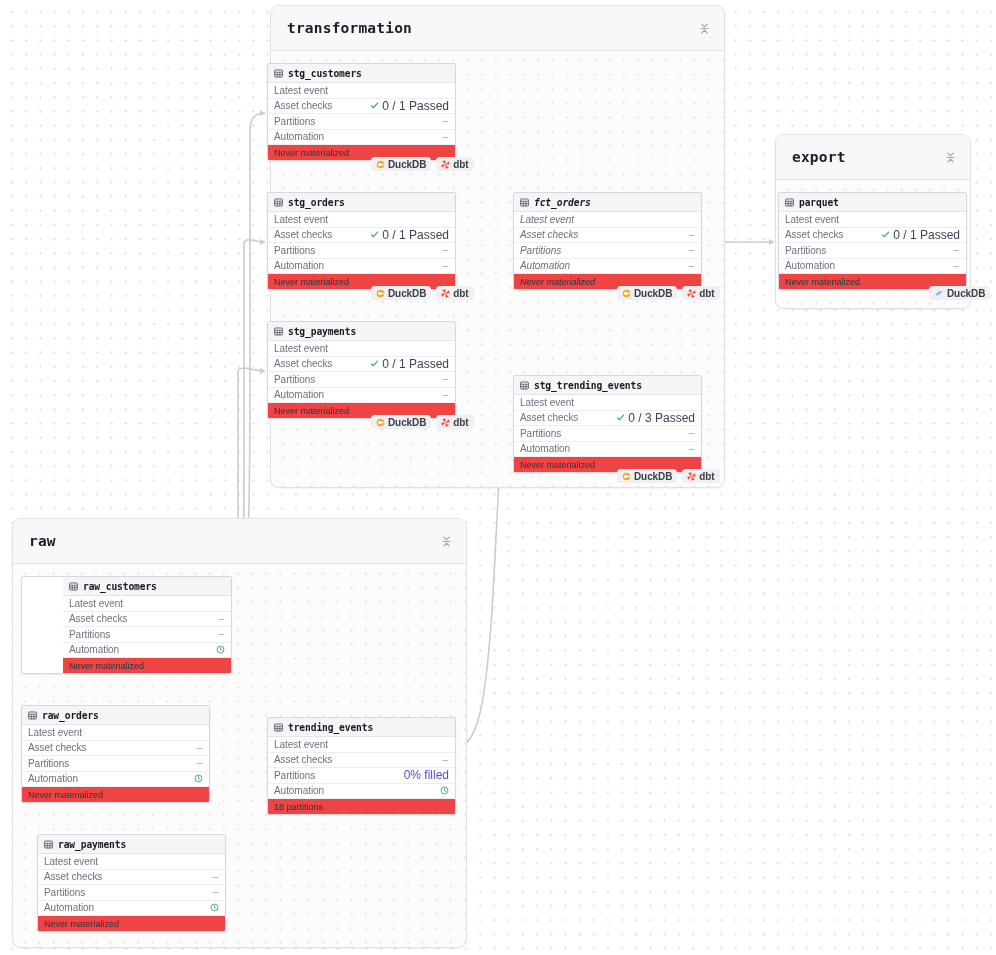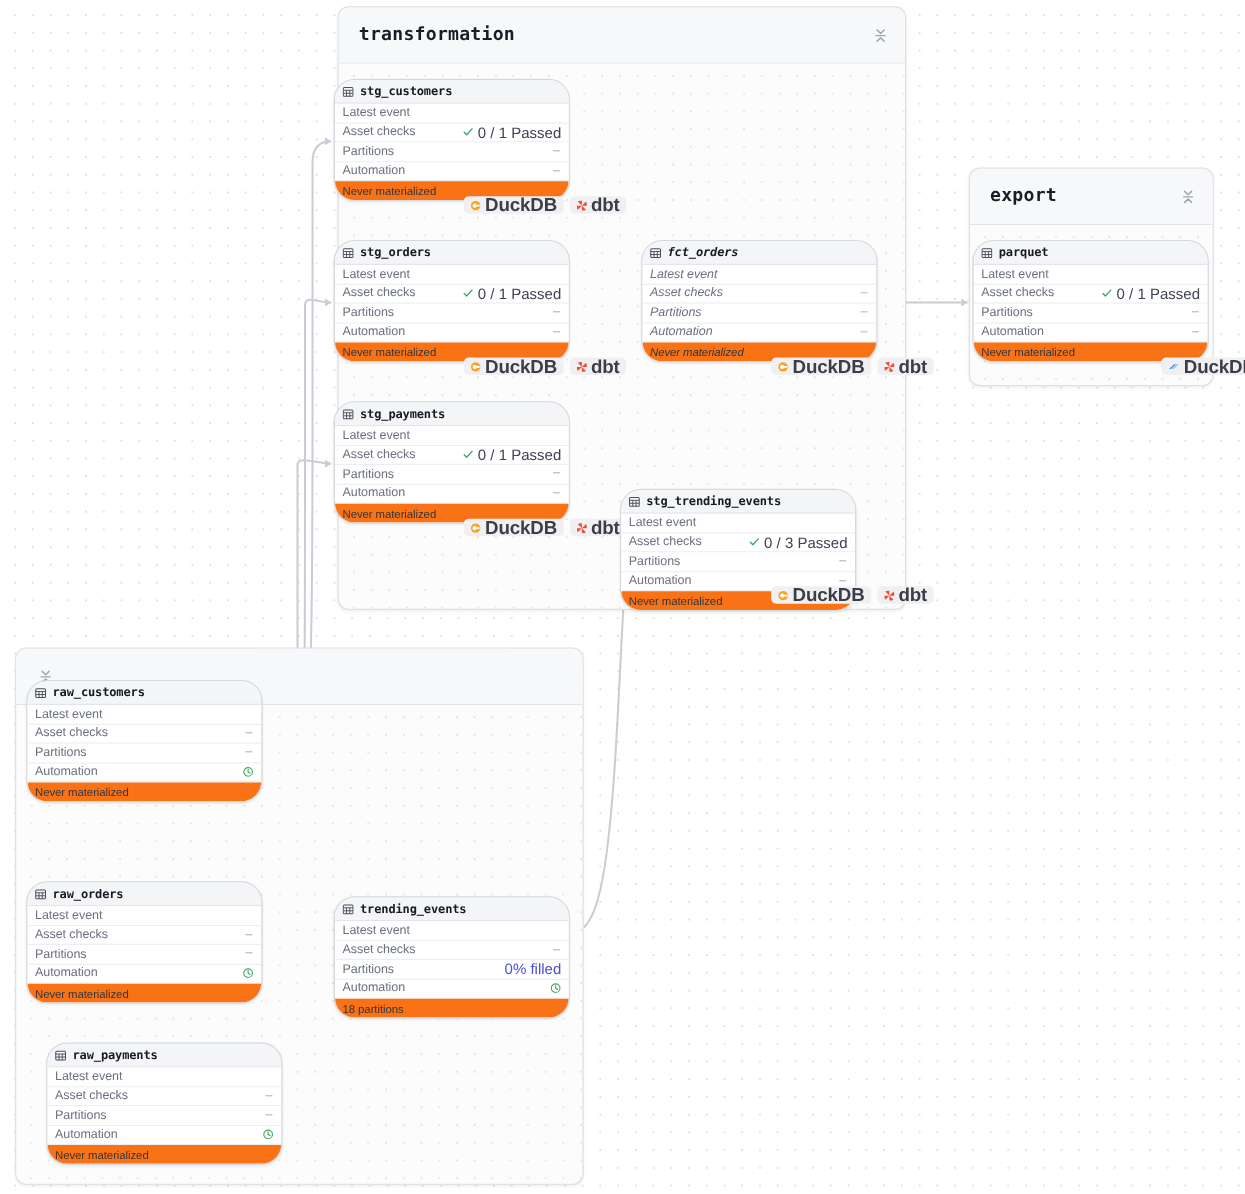--- a/index.html
+++ b/index.html
@@ -76,21 +76,21 @@
     display: flex; align-items: center; justify-content: center;
     opacity: .62;
     cursor: pointer;
   }
 
   
   .node {
     position: absolute;
     box-sizing: border-box;
     border: 1px solid #d6d8de;
-    border-radius: 17px;
+    border-radius: 2px;
     background: #ffffff;
     box-shadow: 0 1px 2px rgba(16,22,40,.07);
     overflow: hidden;
     z-index: 4;
     font-size: 9.2px;
   }
   .node-header {
     display: flex;
     align-items: center;
     gap: 5px;
@@ -132,42 +132,42 @@
   .val.dash { color: #9ea3ae; font-size: 10px; line-height: 1; padding-right: 1px;}
   .val.passed { color: #3f4252; }
   .val.filled { color: #4e4fd1; }
   .clock { width: 9px; height: 9px; display: block; }
 
   .node-footer {
     height: 15px;
     display: flex;
     align-items: center;
     padding: 0 6px;
-    background: #f97316;
+    background: #ef4444;
     color: #30343d;
     font-size: 9.1px;
     letter-spacing: -.05px;
   }
 
   
   .tags {
     position: absolute;
     display: flex;
     gap: 5px;
     z-index: 4;
   }
   .tag {
     display: flex;
     align-items: center;
     gap: 3px;
     height: 14px;
     padding: 0 5px;
     border-radius: 4px;
     background: #f0f0f3;
-    font-size: 15px;
+    font-size: 10px;
     font-weight: 700;
     color: #3a3e49;
     letter-spacing: -.1px;
   }
   .tag svg { display: block; }
 </style>
 </head>
 <body>
 
 <div id="canvas">
@@ -209,20 +209,21 @@
             <svg width="11" height="11" viewBox="0 0 12 12">
               <path d="M3 1.2 L6 4.1 L9 1.2" fill="none" stroke="#6b7180" stroke-width="1.3" stroke-linecap="round" stroke-linejoin="round"></path>
               <path d="M3 10.8 L6 7.9 L9 10.8" fill="none" stroke="#6b7180" stroke-width="1.3" stroke-linecap="round" stroke-linejoin="round"></path>
               <line x1="2.2" y1="6" x2="9.8" y2="6" stroke="#6b7180" stroke-width="1.3" stroke-linecap="round"></line>
             </svg>
           </div>
         </div>
       </div>
       <div class="group" style="left: 12px; top: 518px; width: 455px; height: 430px;">
         <div class="group-header">
+          <div class="group-title">raw</div>
           <div class="collapse-icon">
             <svg width="11" height="11" viewBox="0 0 12 12">
               <path d="M3 1.2 L6 4.1 L9 1.2" fill="none" stroke="#6b7180" stroke-width="1.3" stroke-linecap="round" stroke-linejoin="round"></path>
               <path d="M3 10.8 L6 7.9 L9 10.8" fill="none" stroke="#6b7180" stroke-width="1.3" stroke-linecap="round" stroke-linejoin="round"></path>
               <line x1="2.2" y1="6" x2="9.8" y2="6" stroke="#6b7180" stroke-width="1.3" stroke-linecap="round"></line>
             </svg>
           </div>
         </div>
       </div>
     </div>
@@ -428,21 +429,21 @@
         <div class="tag">
           <svg width="9" height="9" viewBox="0 0 12 12">
             <path d="M6 6 L1.6 1.6 A6 6 0 0 1 6 0.8 Z" fill="#ef4c3a"></path>
             <path d="M6 6 L10.4 1.6 A6 6 0 0 1 11.2 6 Z" fill="#ef4c3a"></path>
             <path d="M6 6 L10.4 10.4 A6 6 0 0 1 6 11.2 Z" fill="#ef4c3a"></path>
             <path d="M6 6 L1.6 10.4 A6 6 0 0 1 0.8 6 Z" fill="#ef4c3a"></path>
           </svg>
           <span>dbt</span>
         </div>
       </div>
-      <div class="node" style="left: 496px; top: 375px; width: 189px; margin-top: 16px;">
+      <div class="node" style="left: 513px; top: 375px; width: 189px;">
         <div class="node-header">
           <svg class="table-icon" viewBox="0 0 12 12">
             <rect x="0.8" y="1.3" width="10.4" height="9.4" rx="1.2" fill="none" stroke="#4a4f5c" stroke-width="1.1"></rect>
             <line x1="0.8" y1="4.3" x2="11.2" y2="4.3" stroke="#4a4f5c" stroke-width="1"></line>
             <line x1="0.8" y1="7.5" x2="11.2" y2="7.5" stroke="#4a4f5c" stroke-width="1"></line>
             <line x1="4.3" y1="4.3" x2="4.3" y2="10.7" stroke="#4a4f5c" stroke-width="1"></line>
             <line x1="7.8" y1="4.3" x2="7.8" y2="10.7" stroke="#4a4f5c" stroke-width="1"></line>
           </svg>
           <span class="node-title">stg_trending_events</span>
         </div>
@@ -524,21 +525,21 @@
       </div>
       <div class="tags" style="left: 929px; top: 286px;">
         <div class="tag">
           <svg width="10" height="9" viewBox="0 0 12 12">
             <path d="M1 8.2 L6.5 3.2 L8.4 3.2 L2.9 8.2 Z" fill="#3b82e8"></path>
             <path d="M3.8 8.2 L9.3 3.2 L11.2 3.2 L5.7 8.2 Z" fill="#8ab4f5"></path>
           </svg>
           <span>DuckDB</span>
         </div>
       </div>
-      <div class="node" style="left: 21px; top: 544px; width: 189px;">
+      <div class="node" style="left: 21px; top: 576px; width: 211px; padding-left: 41px;">
         <div class="node-header">
           <svg class="table-icon" viewBox="0 0 12 12">
             <rect x="0.8" y="1.3" width="10.4" height="9.4" rx="1.2" fill="none" stroke="#4a4f5c" stroke-width="1.1"></rect>
             <line x1="0.8" y1="4.3" x2="11.2" y2="4.3" stroke="#4a4f5c" stroke-width="1"></line>
             <line x1="0.8" y1="7.5" x2="11.2" y2="7.5" stroke="#4a4f5c" stroke-width="1"></line>
             <line x1="4.3" y1="4.3" x2="4.3" y2="10.7" stroke="#4a4f5c" stroke-width="1"></line>
             <line x1="7.8" y1="4.3" x2="7.8" y2="10.7" stroke="#4a4f5c" stroke-width="1"></line>
           </svg>
           <span class="node-title">raw_customers</span>
         </div>

